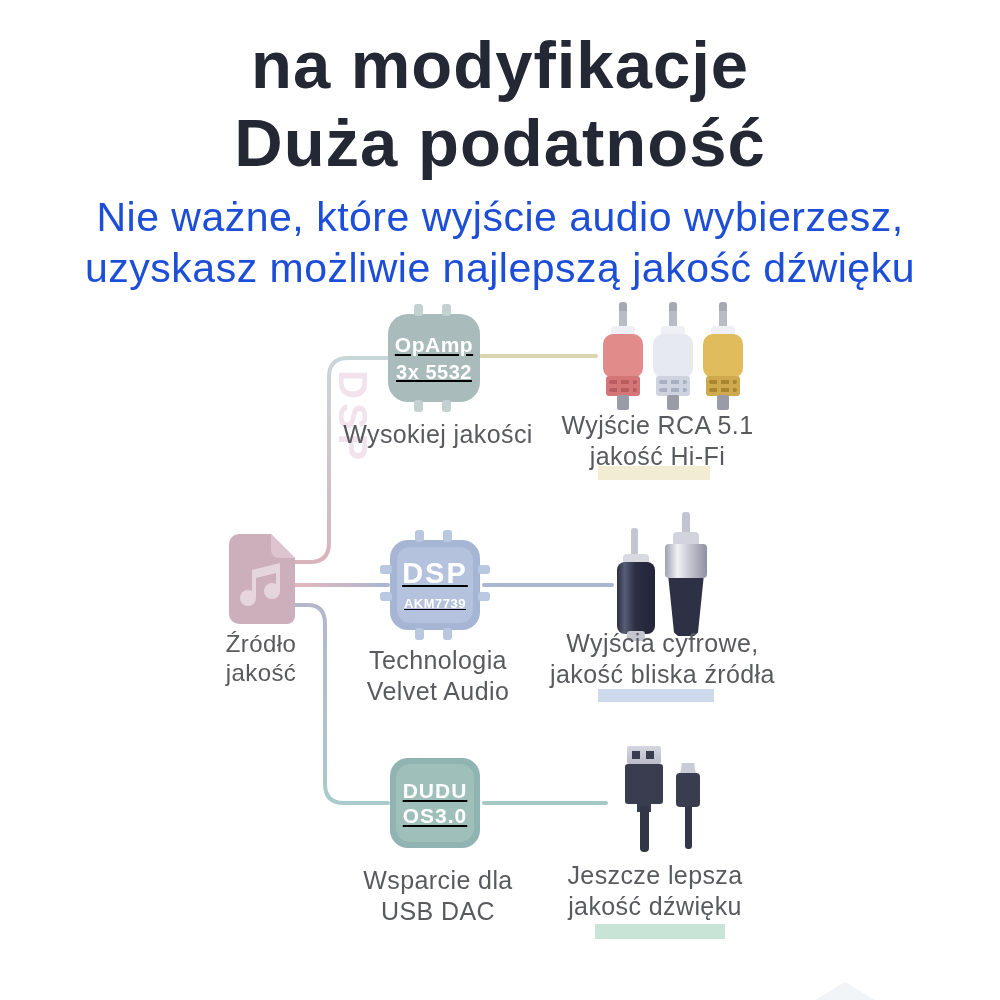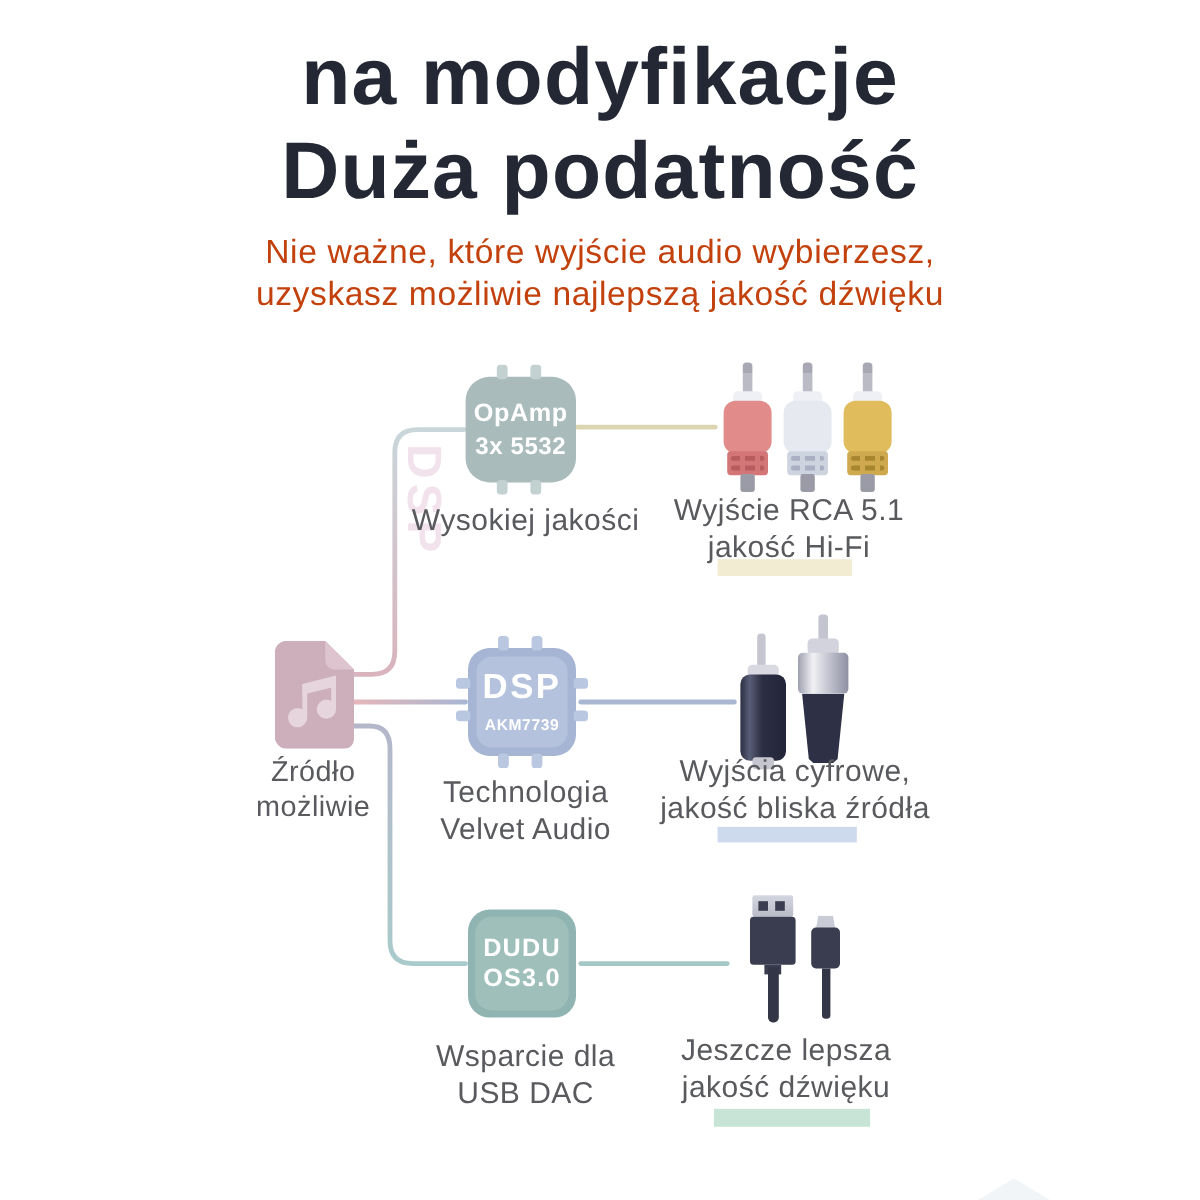--- a/index.html
+++ b/index.html
@@ -4,21 +4,21 @@
 <style>
   * { margin:0; padding:0; box-sizing:border-box; }
   html,body { background:#ffffff; }
   body { font-family:"Liberation Sans","DejaVu Sans",sans-serif; }
   .canvas { position:relative; width:1000px; height:1000px; background:#ffffff; overflow:hidden; margin:0 auto; }
 
   
   .title { position:absolute; top:26px; left:0; width:1000px; text-align:center;
            font-size:67px; font-weight:bold; letter-spacing:1px; color:#232834; line-height:1.17; }
   .subtitle { position:absolute; top:192px; left:0; width:1000px; text-align:center;
-              font-size:28px; font-weight:normal; color:#c2410c; line-height:1.25; letter-spacing:0.5px; }
+              font-size:41px; font-weight:normal; color:#1d4ed8; line-height:1.25; letter-spacing:0.5px; }
 
   
   .wires { position:absolute; left:0; top:0; width:1000px; height:1000px; z-index:1; pointer-events:none; }
 
   
   .watermark { position:absolute; left:330px; top:370px; z-index:0;
                writing-mode:vertical-rl; font-size:40px; font-weight:bold;
                color:rgba(232,202,219,0.55); letter-spacing:4px; }
 
   
@@ -27,21 +27,21 @@
   .caption span { display:block; }
   .cap-source { left:181px; top:629px; width:160px; font-size:24px; }
   .cap-opamp  { left:308px; top:419px; width:260px; }
   .cap-dsp    { left:308px; top:645px; width:260px; }
   .cap-dudu   { left:308px; top:865px; width:260px; }
   .cap-rca    { left:545px; top:410px; width:225px; }
   .cap-dig    { left:540px; top:628px; width:245px; }
   .cap-usb    { left:545px; top:860px; width:220px; }
 
   
-  .chip { position:absolute; z-index:2; display:flex; flex-direction:column; align-items:center; justify-content:center; }
+  .chip { position:absolute; z-index:2; display:flex; flex-direction:column; align-items:center; justify-content:center;text-decoration:underline; }
   .chip .pin { position:absolute; background:#c3d1d0; border-radius:3px; }
   .chip-opamp { left:388px; top:314px; width:92px; height:88px; background:#a9bbbb; border-radius:20px; }
   .chip-opamp .pin { width:9px; height:12px; }
   .chip-opamp .pin.t1 { top:-10px; left:26px; } .chip-opamp .pin.t2 { top:-10px; left:54px; }
   .chip-opamp .pin.b1 { bottom:-10px; left:26px; } .chip-opamp .pin.b2 { bottom:-10px; left:54px; }
   .chip-line1 { color:#ffffff; font-weight:bold; font-size:21px; letter-spacing:0.5px; }
   .chip-line2 { color:#ffffff; font-weight:bold; font-size:20px; letter-spacing:0.5px; margin-top:4px; }
 
   .chip-dsp { left:390px; top:540px; width:90px; height:90px; background:#a6b5d3; border-radius:18px; }
   .chip-dsp .inner { position:absolute; left:7px; top:7px; right:7px; bottom:7px; background:#b5c2dd; border-radius:13px; }
@@ -163,21 +163,21 @@
     <g fill="#e6d5dd">
       <circle cx="19" cy="64" r="8"></circle>
       <circle cx="43" cy="57" r="8"></circle>
       <rect x="23" y="36" width="4" height="28"></rect>
       <rect x="47" y="30" width="4" height="27"></rect>
       <path d="M23,36 L51,29 V38 L23,45 Z"></path>
     </g>
   </svg>
   <div class="caption cap-source">
     <span>Źródło</span>
-    <span>możliwie</span>
+    <span>jakość</span>
   </div>
 
   <div class="chip chip-opamp">
     <i class="pin t1"></i>
       <i class="pin t2"></i>
     <i class="pin b1"></i>
       <i class="pin b2"></i>
     <span class="chip-line1">OpAmp</span>
     <span class="chip-line2">3x 5532</span>
   </div>

